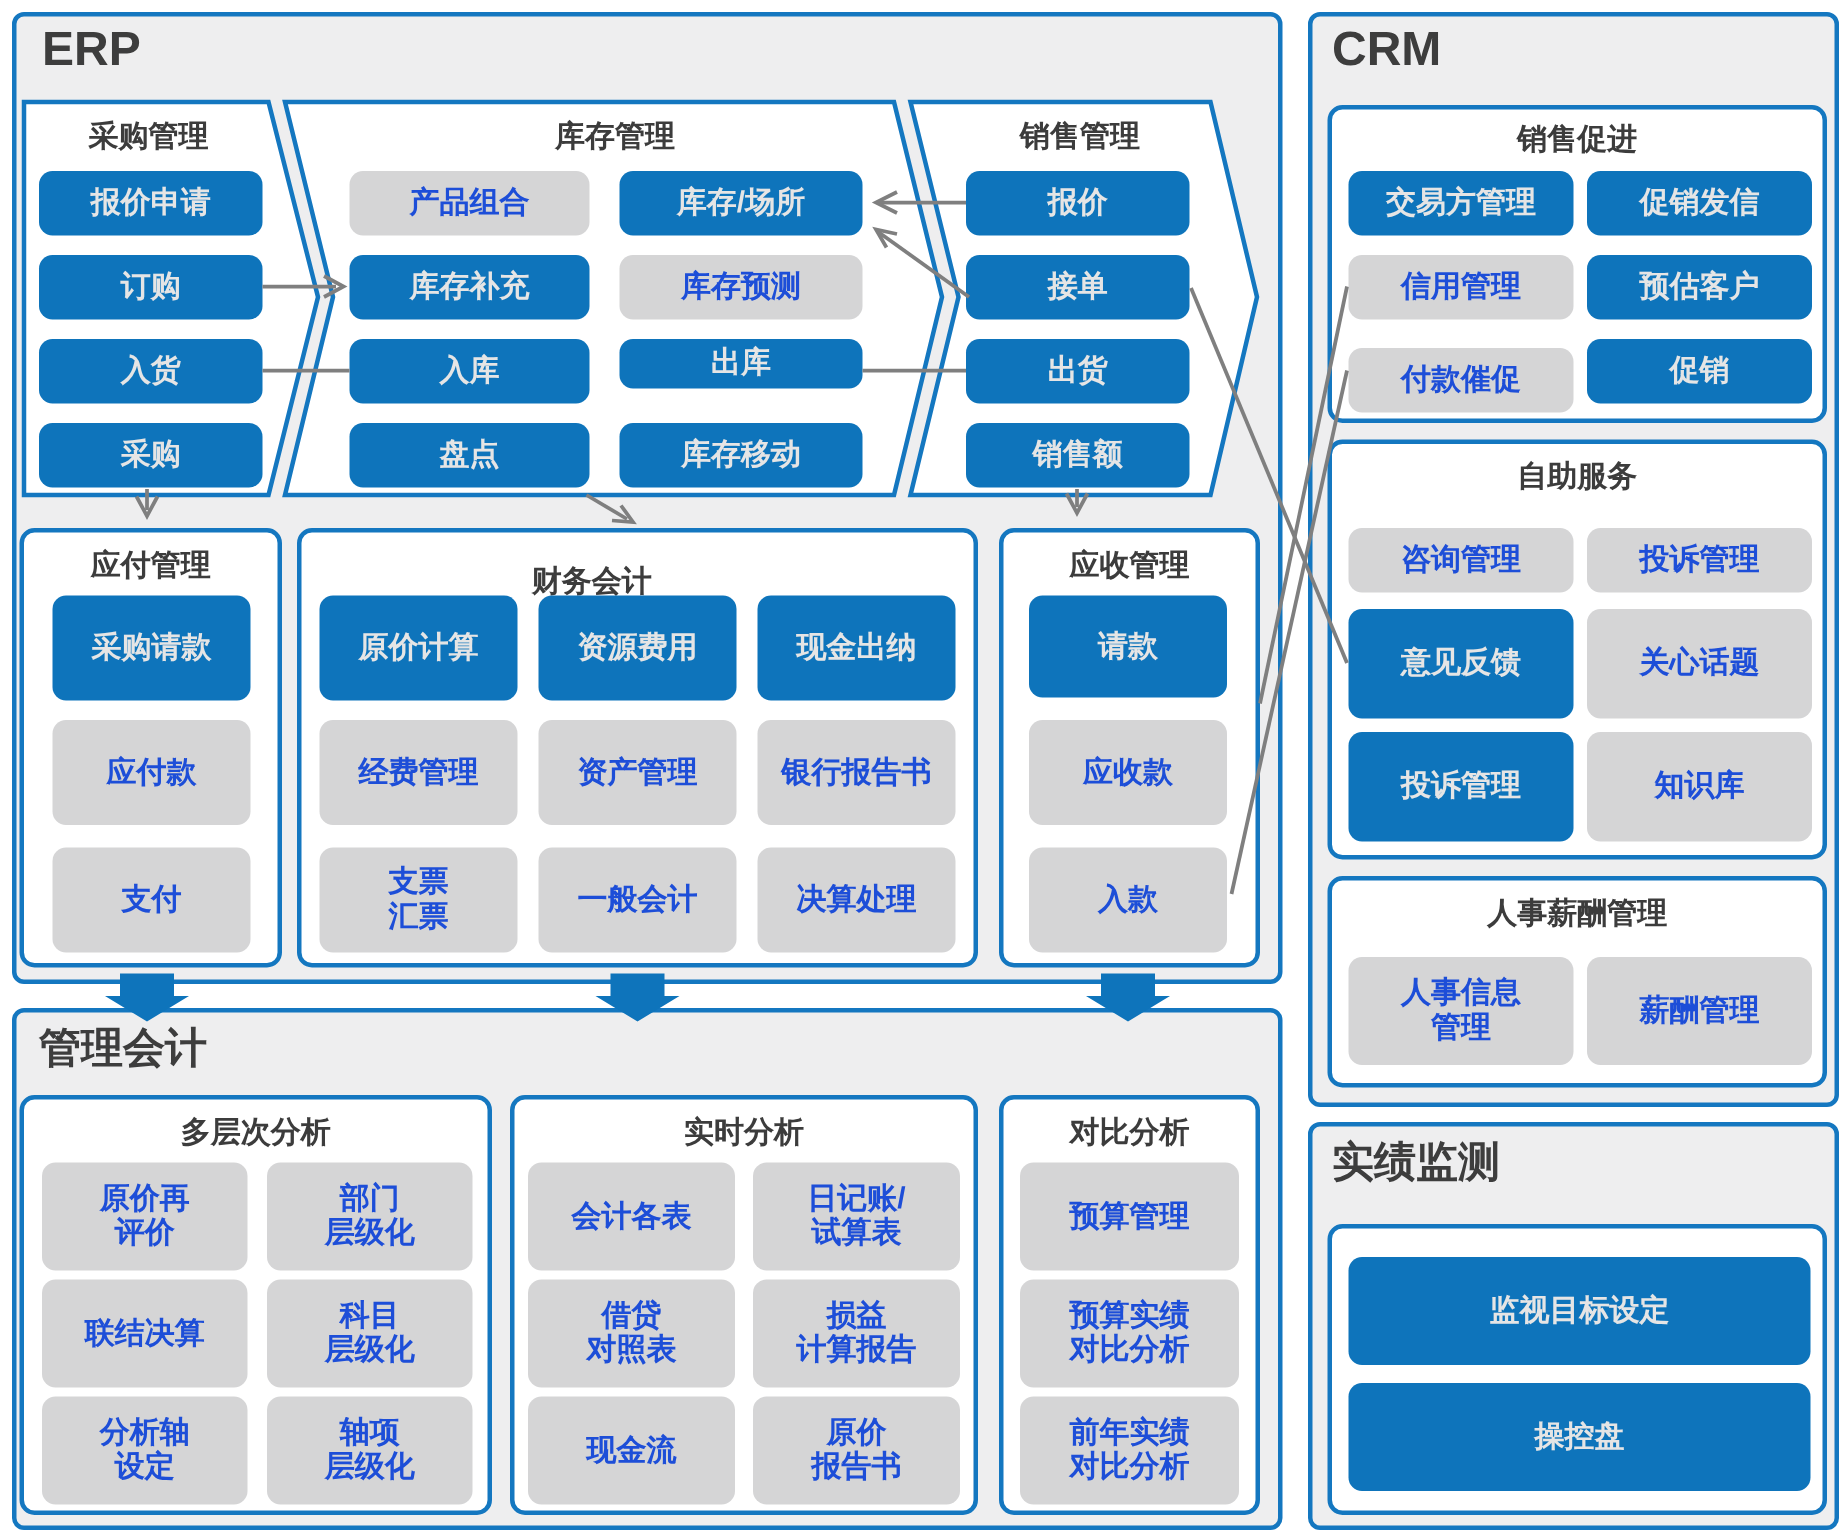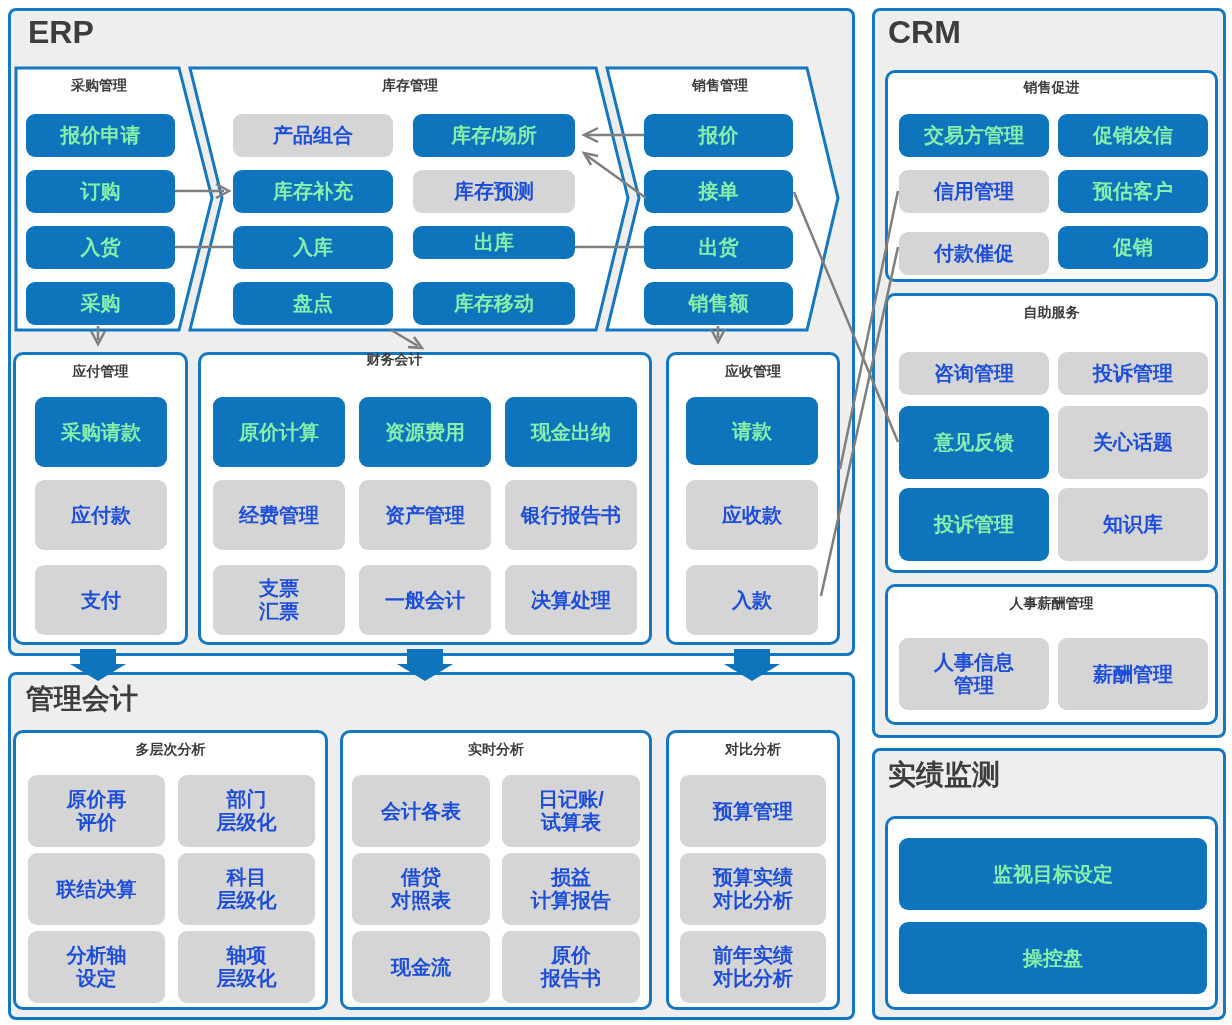--- a/index.html
+++ b/index.html
@@ -3,25 +3,25 @@
 <meta charset="utf-8">
 <style>
   html,body{margin:0;padding:0;background:#ffffff;}
   .stage{position:relative;width:1232px;height:1025px;background:#ffffff;
          font-family:"Liberation Sans",sans-serif;overflow:hidden;}
   .panel{position:absolute;background:#eeeeef;border:3px solid #1477c0;border-radius:8px;box-sizing:border-box;z-index:0;}
   .panel-title{position:absolute;color:#3d3d3d;font-weight:600;z-index:2;}
   .t-big{font-size:32px;text-align:center;}
   .t-mid{font-size:28px;}
   .box{position:absolute;background:#ffffff;border:3px solid #1477c0;border-radius:10px;box-sizing:border-box;z-index:2;}
-  .sec-title{position:absolute;text-align:center;font-size:14px;font-weight:600;color:#3c3c3c;z-index:3;}
+  .sec-title{position:absolute;text-align:center;font-size:20px;font-weight:600;color:#3c3c3c;z-index:3;}
   .node{position:absolute;display:flex;align-items:center;justify-content:center;text-align:center;
         border-radius:9px;font-size:20px;font-weight:600;line-height:1.15;white-space:pre-line;
         box-sizing:border-box;z-index:3;cursor:default;}
-  .node.blue{background:#0e74bb;color:#86efac;}
+  .node.blue{background:#0e74bb;color:#e5e5e5;}
   .node.gray{background:#d5d5d6;color:#1d4ed8;}
   svg.layer{position:absolute;left:0;top:0;z-index:1;}
   svg.toplayer{position:absolute;left:0;top:0;z-index:4;pointer-events:none;}
 </style>
 </head>
 <body>
 
 <div class="stage">
 
   <div class="panel" style="left:8px;top:8px;width:847px;height:648px"></div>
@@ -48,21 +48,21 @@
   <div class="box" style="left:666px;top:730px;width:174px;height:280px"></div>
   <div class="box" style="left:885px;top:70px;width:333px;height:212px"></div>
   <div class="box" style="left:885px;top:293px;width:333px;height:280px"></div>
   <div class="box" style="left:885px;top:584px;width:333px;height:141px"></div>
   <div class="box" style="left:885px;top:816px;width:333px;height:194px"></div>
 
   <div class="sec-title" style="left:16px;top:77px;width:166px">采购管理</div>
   <div class="sec-title" style="left:230px;top:77px;width:360px">库存管理</div>
   <div class="sec-title" style="left:630px;top:77px;width:180px">销售管理</div>
   <div class="sec-title" style="left:13px;top:363px;width:175px">应付管理</div>
-  <div class="sec-title" style="left:198px;top:351px;width:393px">财务会计</div>
+  <div class="sec-title" style="left:198px;top:374px;width:393px">财务会计</div>
   <div class="sec-title" style="left:666px;top:363px;width:174px">应收管理</div>
   <div class="sec-title" style="left:13px;top:741px;width:315px">多层次分析</div>
   <div class="sec-title" style="left:340px;top:741px;width:312px">实时分析</div>
   <div class="sec-title" style="left:666px;top:741px;width:174px">对比分析</div>
   <div class="sec-title" style="left:885px;top:79px;width:333px">销售促进</div>
   <div class="sec-title" style="left:885px;top:304px;width:333px">自助服务</div>
   <div class="sec-title" style="left:885px;top:595px;width:333px">人事薪酬管理</div>
 
   <div class="node blue" style="left:26px;top:114px;width:149px;height:43px">报价申请</div>
   <div class="node blue" style="left:26px;top:170px;width:149px;height:43px">订购</div>

